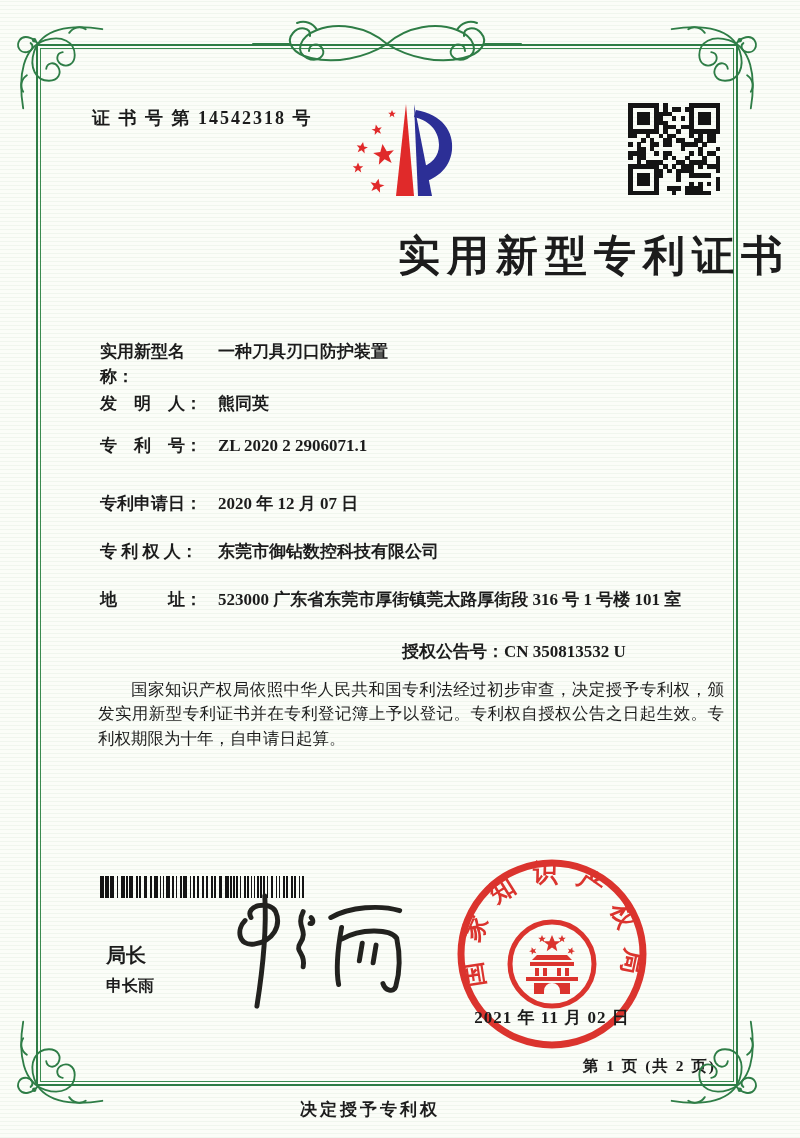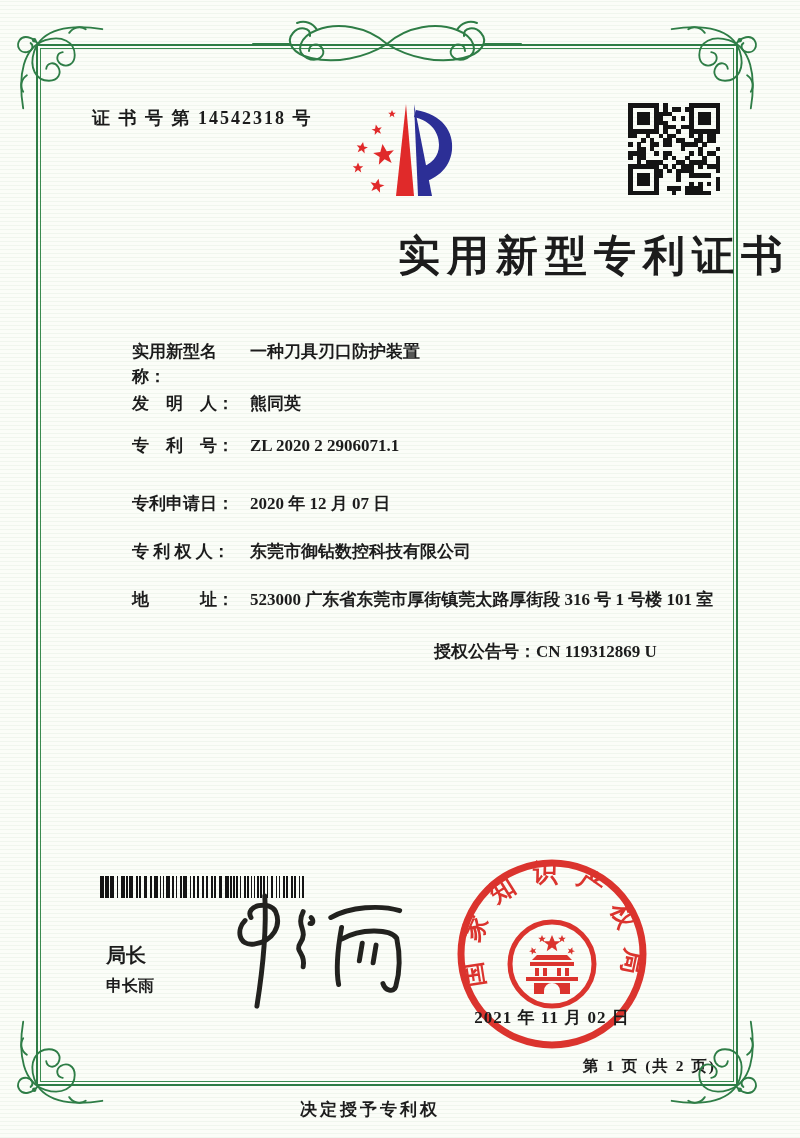--- a/index.html
+++ b/index.html
@@ -20,21 +20,21 @@
   .corner.bl{left:14px;bottom:28px;transform:scaleY(-1);}
   .corner.br{right:40px;bottom:28px;transform:scale(-1,-1);}
   .top-orn{position:absolute;left:247px;top:18px;width:280px;height:52px;z-index:2;}
   
   .cert-no{position:absolute;left:92px;top:106px;font-size:18px;font-weight:600;letter-spacing:2px;}
   .logo{position:absolute;left:344px;top:98px;width:112px;height:104px;}
   .qr{position:absolute;left:628px;top:103px;width:92px;height:92px;}
   .title{position:absolute;left:0;top:228px;width:790px;text-align:right;
     font-size:42px;font-weight:bold;letter-spacing:7px;}
   
-  .row{position:absolute;left:100px;width:625px;font-size:17px;font-weight:600;line-height:1.45;margin-left:32px;}
+  .row{position:absolute;left:100px;width:625px;font-size:17px;font-weight:600;line-height:1.45;}
   .fgroup{position:absolute;top:0;white-space:nowrap;}
   .flabel{display:inline-block;width:118px;vertical-align:top;}
   .fvalue{display:inline-block;vertical-align:top;max-width:500px;}
   
   .bodytext{position:absolute;left:98px;top:678px;width:626px;font-size:16.5px;
     line-height:1.47;text-align:justify;font-weight:500;}
   .bodytext p{margin:0 0 2px 0;text-indent:2em;}
   
   .barcode{position:absolute;left:100px;top:876px;width:205px;height:22px;}
   .officer-title{position:absolute;left:106px;top:942px;font-size:20px;font-weight:600;}
@@ -360,25 +360,26 @@
   <span class="flabel">专利申请日：</span><span class="fvalue">2020 年 12 月 07 日</span>
 </div>
 <div class="row" style="top:540px">
   <span class="flabel">专 利 权 人：</span><span class="fvalue">东莞市御钻数控科技有限公司</span>
 </div>
 <div class="row" style="top:588px;height:52px;">
   <span class="flabel">地　　　址：</span><span class="fvalue" style="max-width:505px">523000 广东省东莞市厚街镇莞太路厚街段 316 号 1 号楼 101 室</span>
 </div>
 <div class="row" style="top:640px;height:26px;">
   <span class="fgroup" style="left:302px">
-    <span>授权公告号：</span><span>CN 119312869 U</span>
+    <span>授权公告号：</span><span>CN 350813532 U</span>
   </span>
 </div>
 
 <div class="bodytext">
+  <p>国家知识产权局依照中华人民共和国专利法经过初步审查，决定授予专利权，颁发实用新型专利证书并在专利登记簿上予以登记。专利权自授权公告之日起生效。专利权期限为十年，自申请日起算。</p>
 </div>
 
 <svg class="barcode" viewBox="0 0 205 22" fill="#141414" shape-rendering="crispEdges">
     <rect x="0" y="0" width="3.6" height="22"></rect>
     <rect x="5.1" y="0" width="3.6" height="22"></rect>
     <rect x="10.2" y="0" width="3.6" height="22"></rect>
     <rect x="16.599999999999998" y="0" width="1.7" height="22"></rect>
     <rect x="21.099999999999998" y="0" width="3.6" height="22"></rect>
     <rect x="26.2" y="0" width="1.7" height="22"></rect>
     <rect x="29.4" y="0" width="3.6" height="22"></rect>

